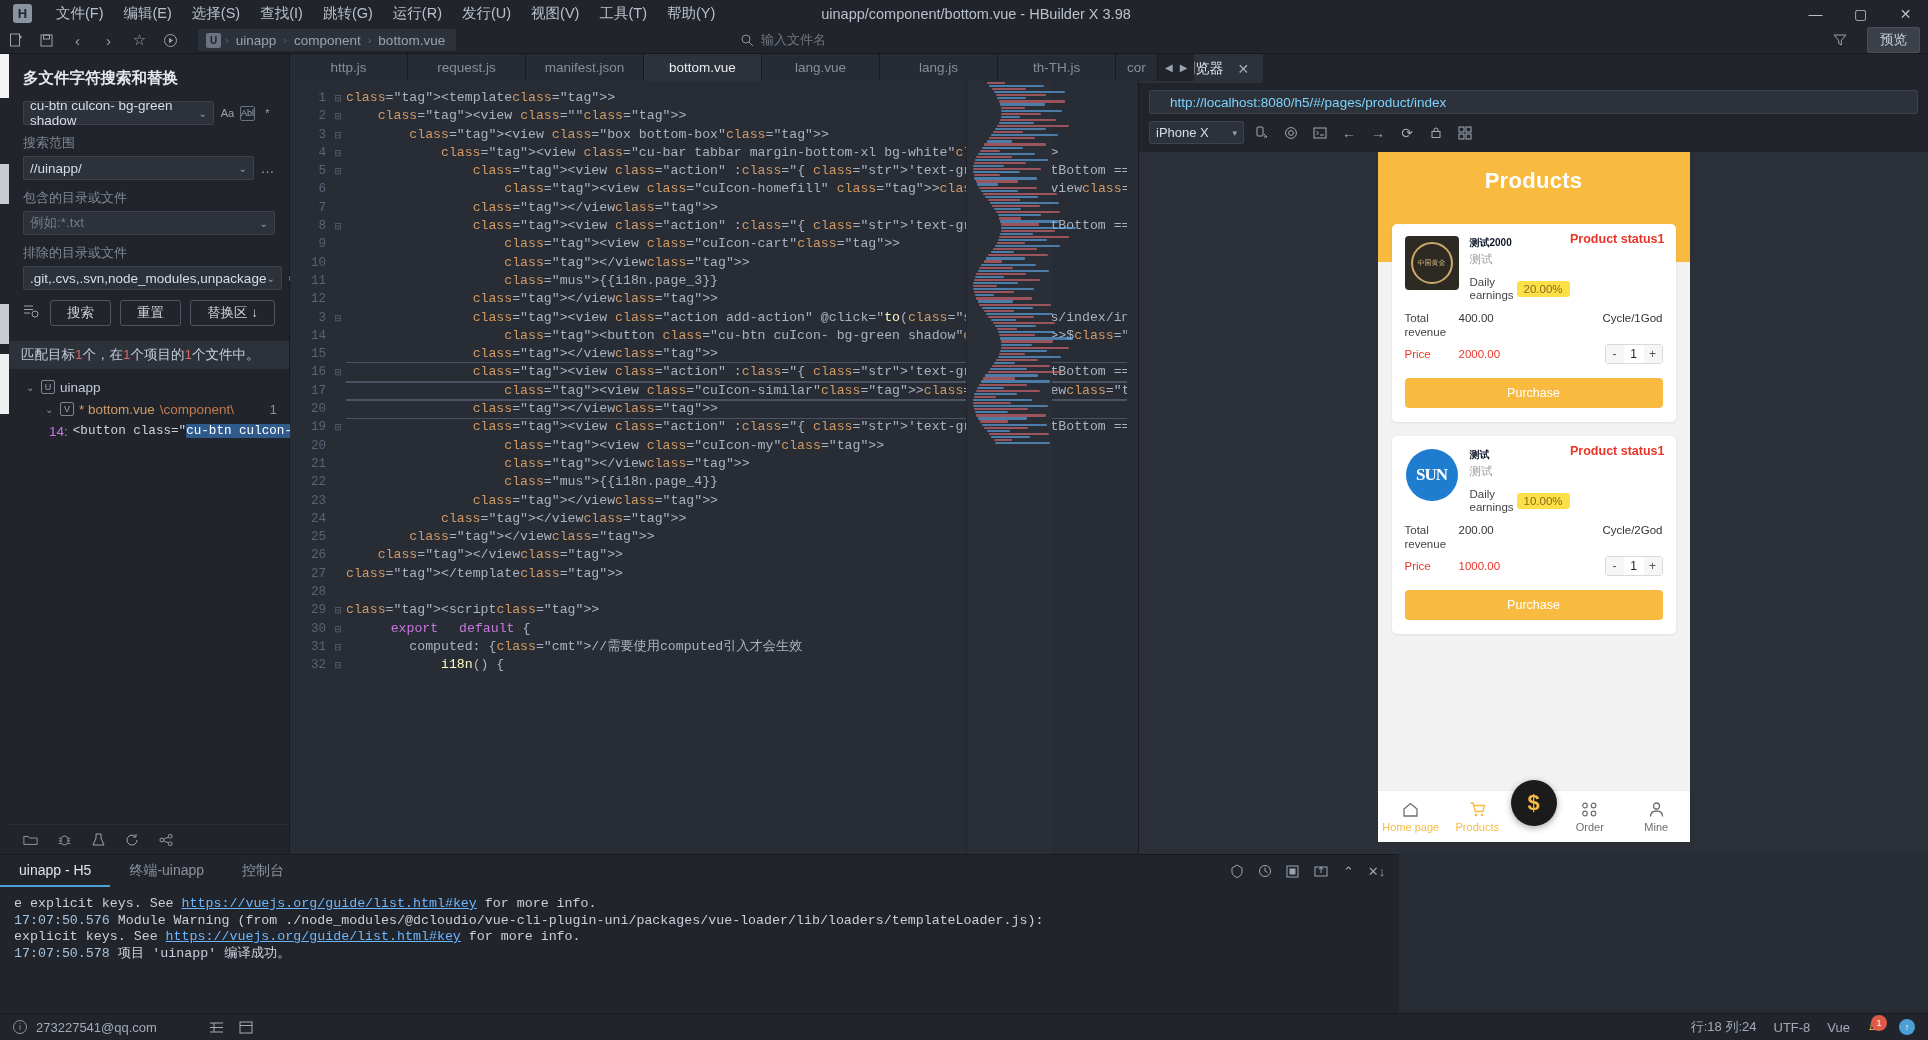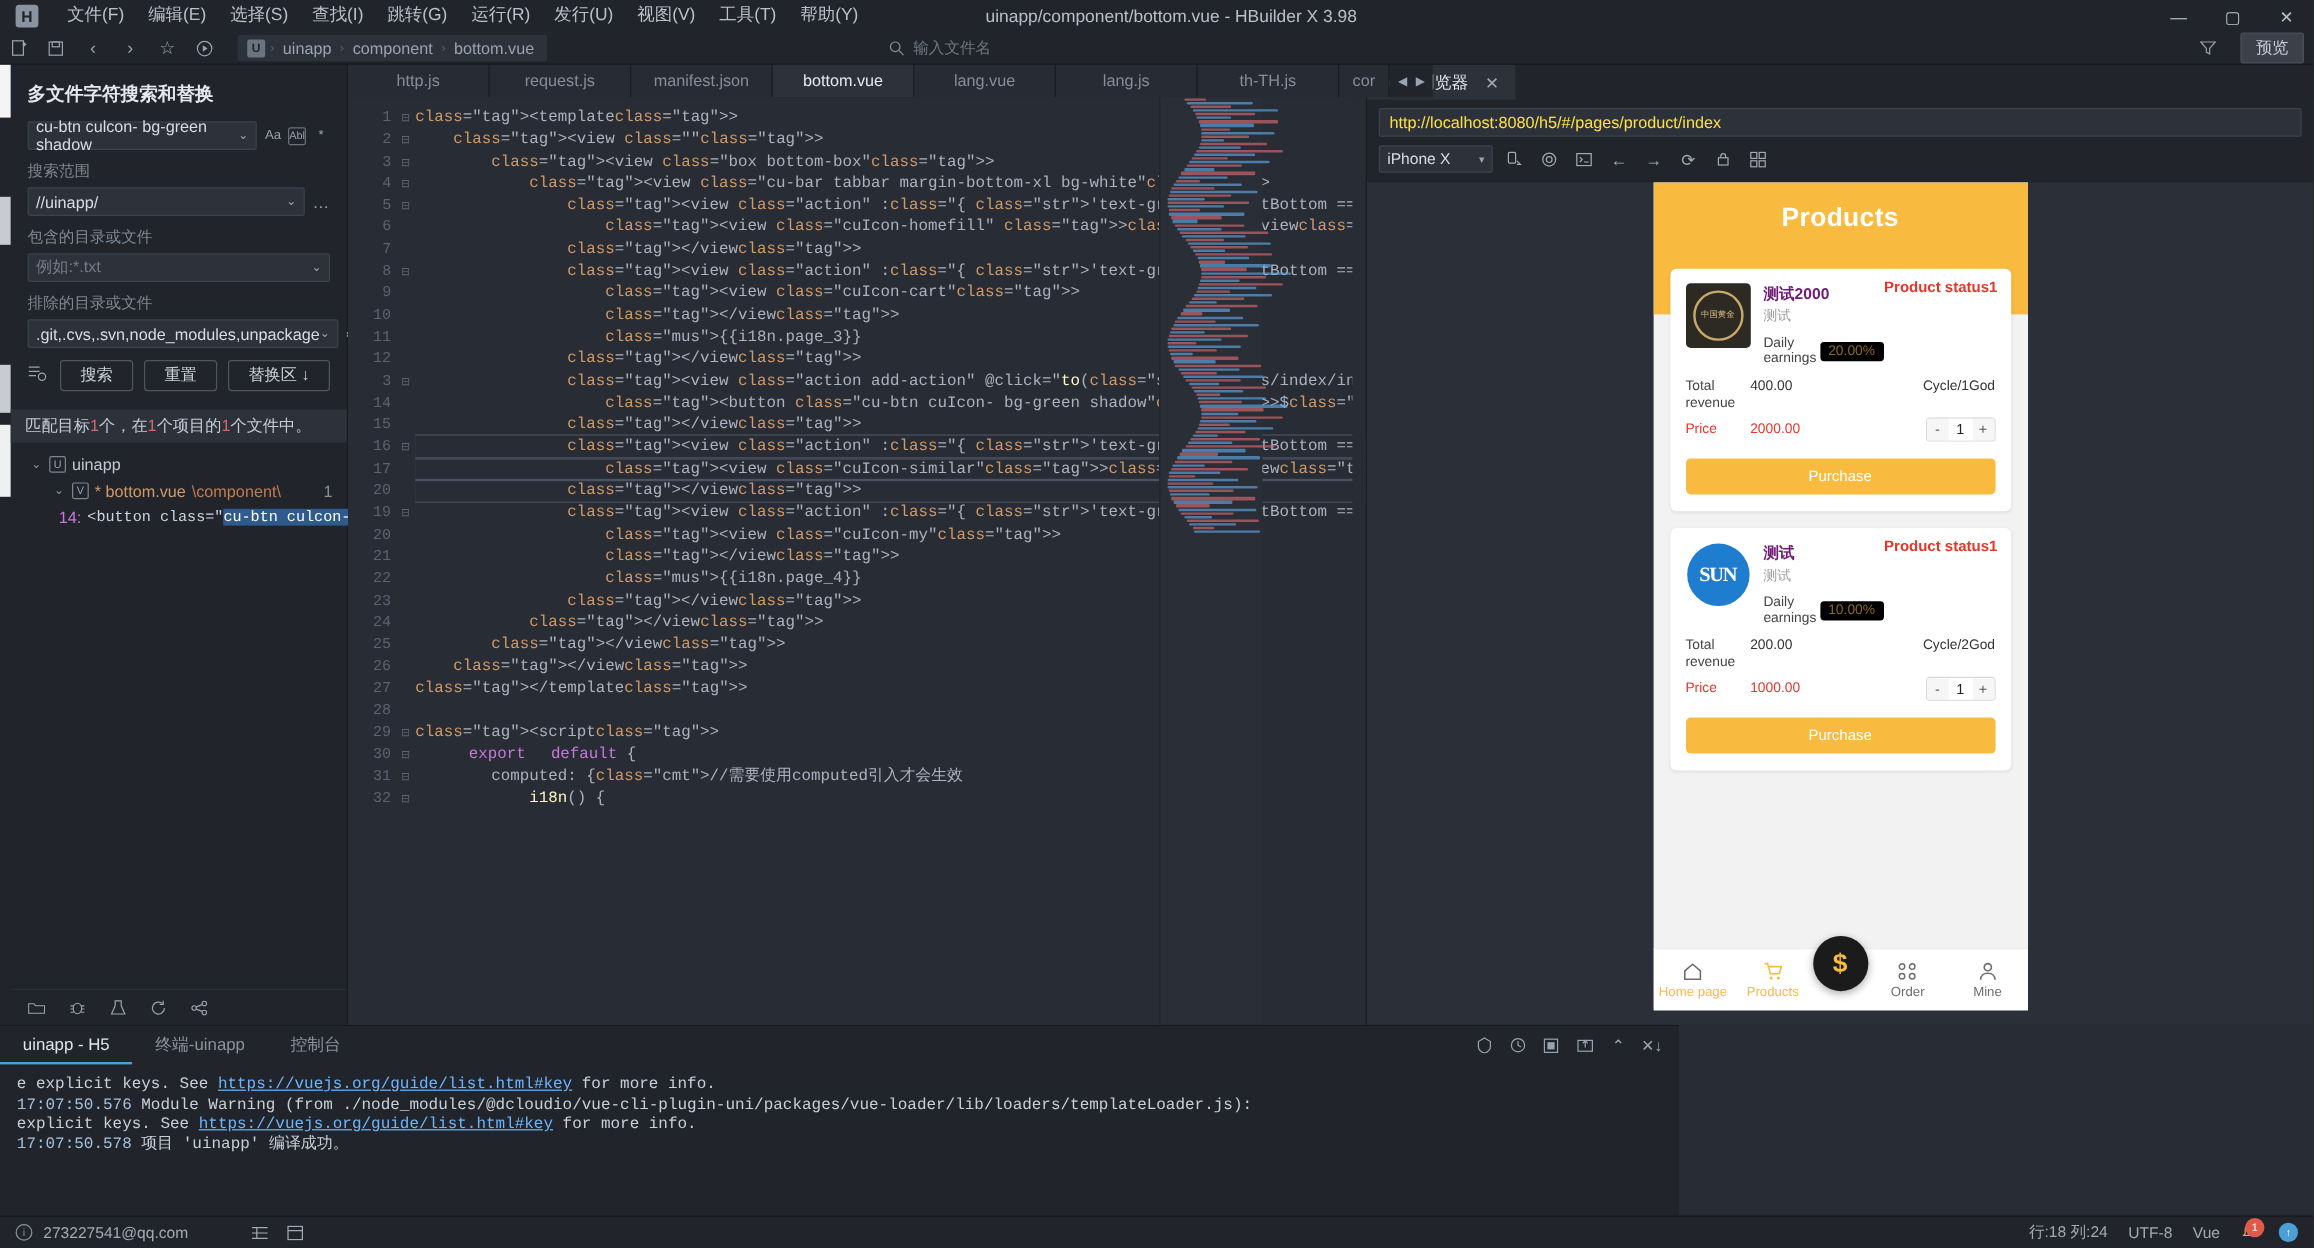--- a/index.html
+++ b/index.html
@@ -150,21 +150,21 @@
 
   
   .preview-col { width: 790px; background:#21252b; display:flex; flex-direction:column;
                  border-left:1px solid #181a1f; }
   .pv-tabrow { height:29px; background:#21252b; display:flex; align-items:stretch; }
   .pv-tab { background:#2c313a; color:#dfe4ec; font-size:14px; display:flex; align-items:center;
             gap:14px; padding: 0 14px; }
   .pv-tab .x { color:#a3aab6; font-size:14px; }
   .pv-url {
     margin: 7px 10px 0 10px; background:#2c313a; border:1px solid #3d434d; height:24px;
-    display:flex; align-items:center; padding: 0 8px; color:#fde047; font-size:13.5px;
+    display:flex; align-items:center; padding: 0 20px; color:#7dd3fc; font-size:13.5px;
     border-radius:2px;
   }
   .pv-ctrls { display:flex; align-items:center; gap:7px; padding: 7px 10px 8px 10px; }
   .pv-select {
     width:95px; background:#2c313a; border:1px solid #3d434d; height:23px; border-radius:2px;
     display:flex; align-items:center; padding:0 6px; font-size:13px; color:#d7dce5;
   }
   .pv-select .caret { margin-left:auto; font-size:9px; color:#9aa3b0; }
   .pv-ico { width:22px; height:22px; display:flex; align-items:center; justify-content:center;
             color:#a3aab6; font-size:14px; }
@@ -189,25 +189,25 @@
            display:flex; align-items:center; justify-content:center; overflow:hidden; }
   .thumb.dark { background:#2d2a24; }
   .thumb-badge { width:42px; height:42px; border-radius:50%; border:2px solid #c8a96a;
                  display:flex;align-items:center;justify-content:center; color:#d9bb7c; font-size:7px;
                  text-align:center; line-height:1.1; }
   .thumb.blue { background:#ffffff; }
   .logo-sun { width:52px; height:52px; border-radius:50%; background:#1f7dd0;
               display:flex; align-items:center; justify-content:center; }
   .logo-sun .inner { color:#fff; font-size:17px; font-weight:bold; letter-spacing:-1px; font-family:"Liberation Serif", serif;}
   .card-names { flex:1; }
-  .card-name { font-size:13px; font-weight:bold; color:#701a75; }
+  .card-name { font-size:10px; font-weight:bold; color:#0f172a; }
   .card-sub { font-size:11.5px; color:#9a9a9a; margin-top:2px; }
   .kv-row { display:flex; align-items:center; margin-top:9px; font-size:11.5px; color:#3b3b3b; }
   .kv-label { width:47px; color:#444; line-height:1.15; }
-  .kv-pill { background:#000000; color:#8a6a1e; font-size:11.5px; padding:2px 7px; border-radius:3px; }
+  .kv-pill { background:#fde047; color:#8a6a1e; font-size:11.5px; padding:2px 7px; border-radius:3px; }
   .row2 { display:flex; align-items:flex-start; margin-top:10px; font-size:11.5px; }
   .row2 .left { width:54px; color:#444; line-height:1.2; }
   .row2 .val { color:#333; }
   .row2 .right { margin-left:auto; text-align:right; color:#333; }
   .price-row { display:flex; align-items:center; margin-top:4px; font-size:11.5px; }
   .price-lbl { color:#e8352a; width:54px; }
   .price-val { color:#e8352a; }
   .stepper { margin-left:auto; display:flex; align-items:center; border:1px solid #d9d9d9; border-radius:3px; }
   .stepper span { width:18px; height:18px; display:flex; align-items:center; justify-content:center;
                   font-size:12px; color:#555; background:#f6f6f6;}

